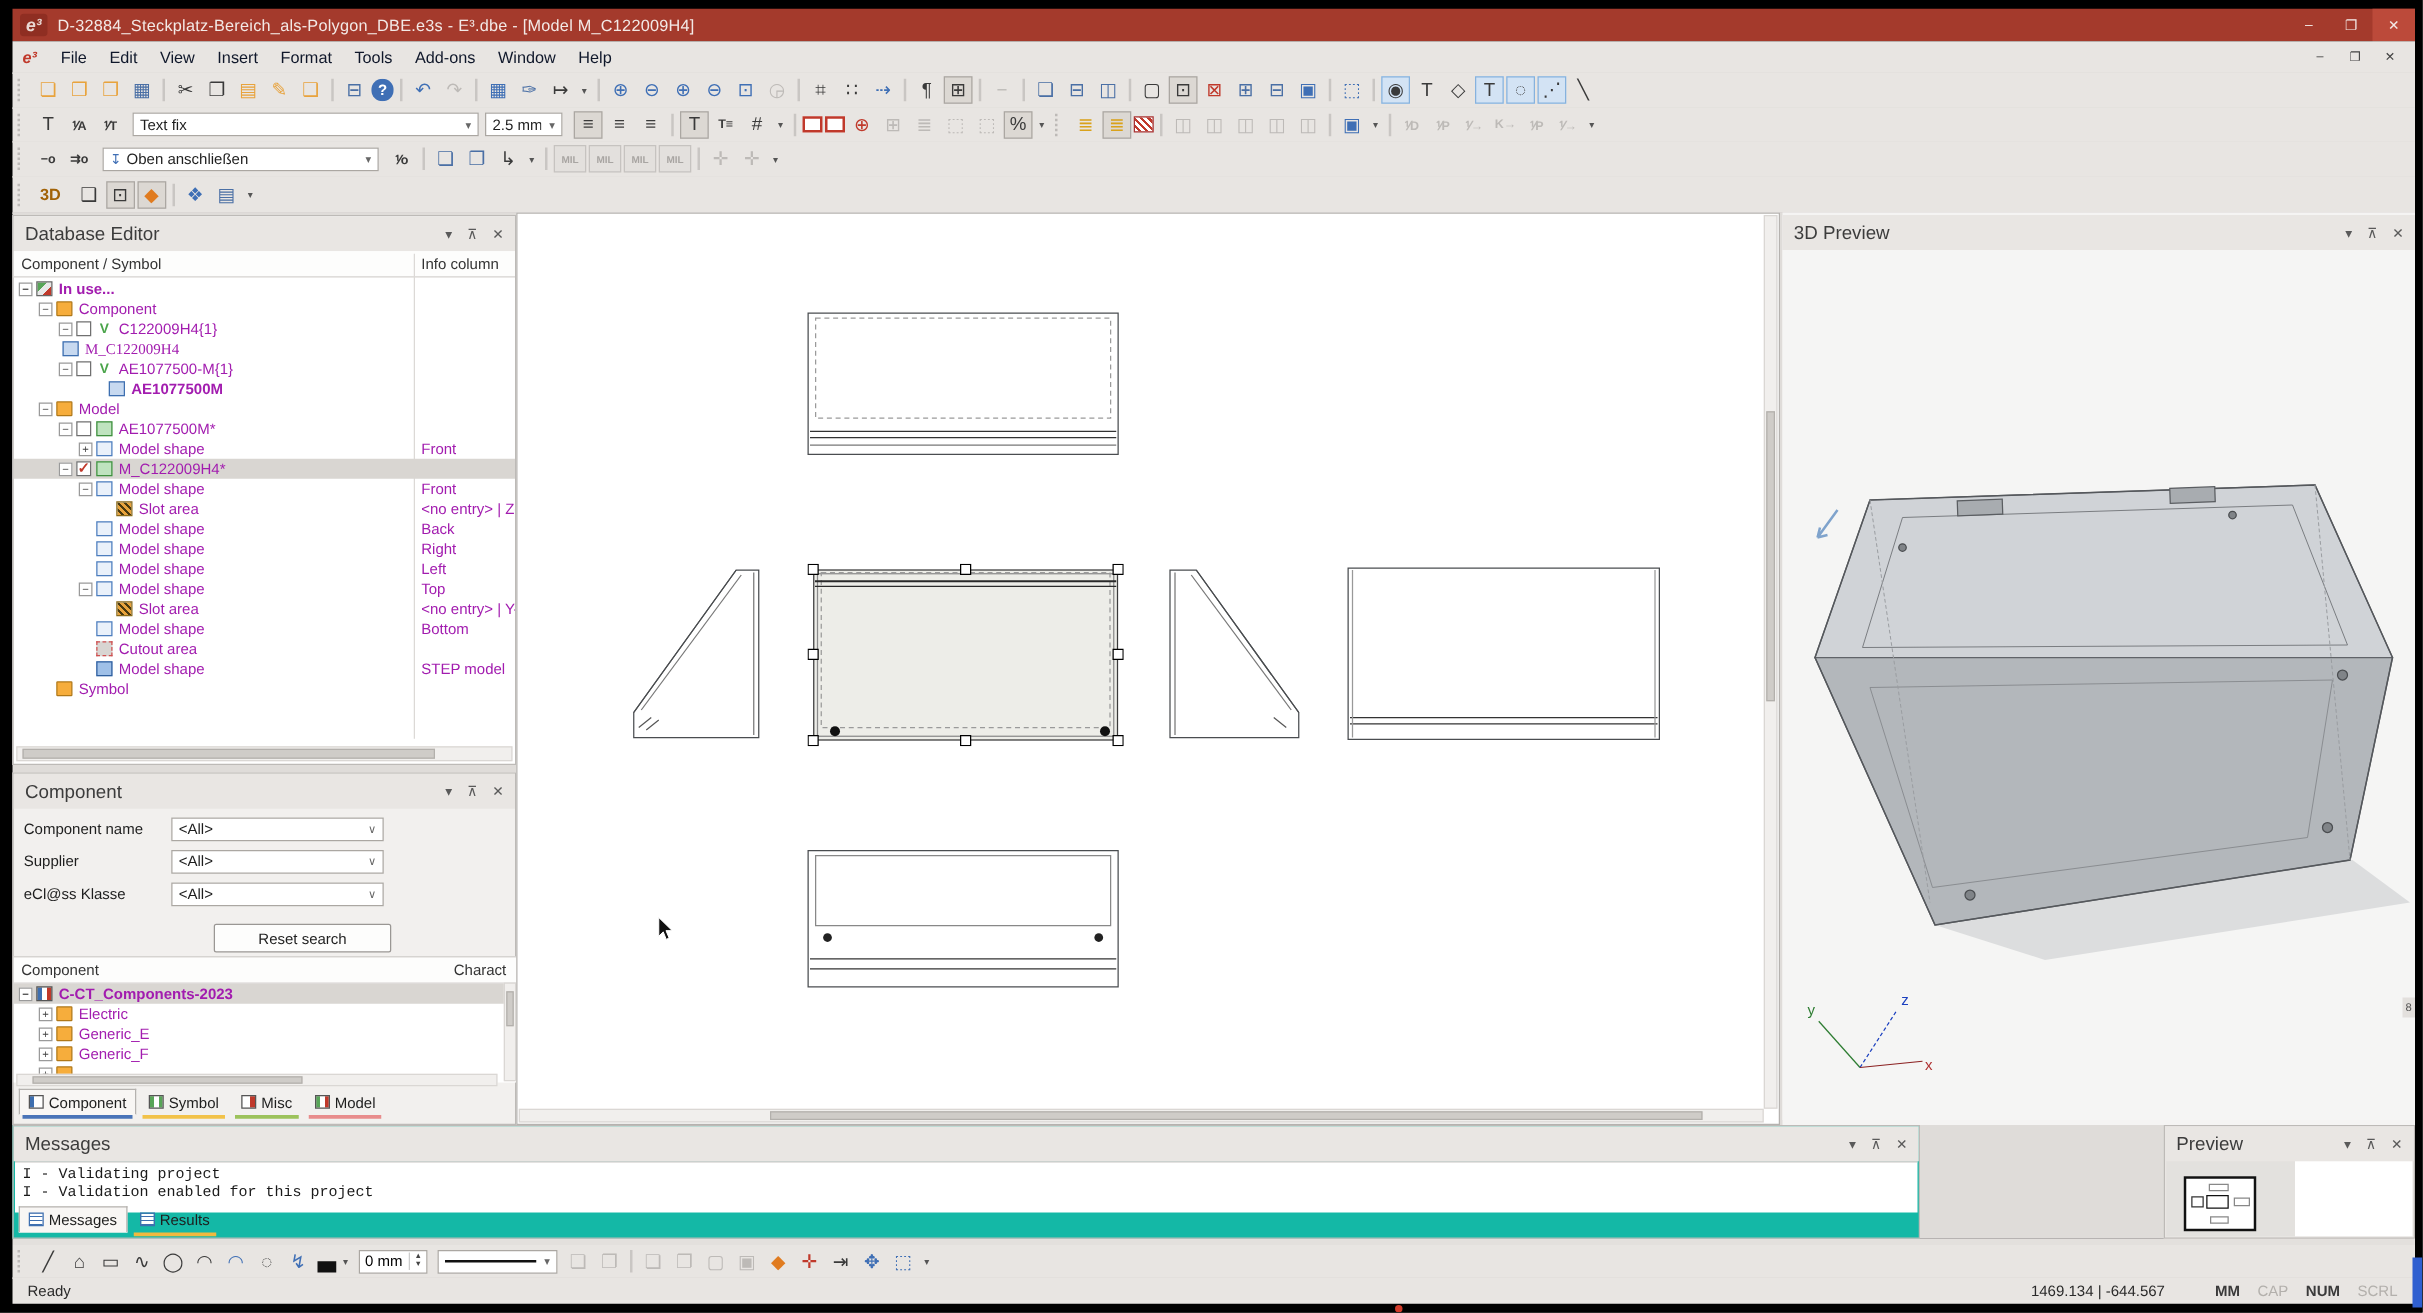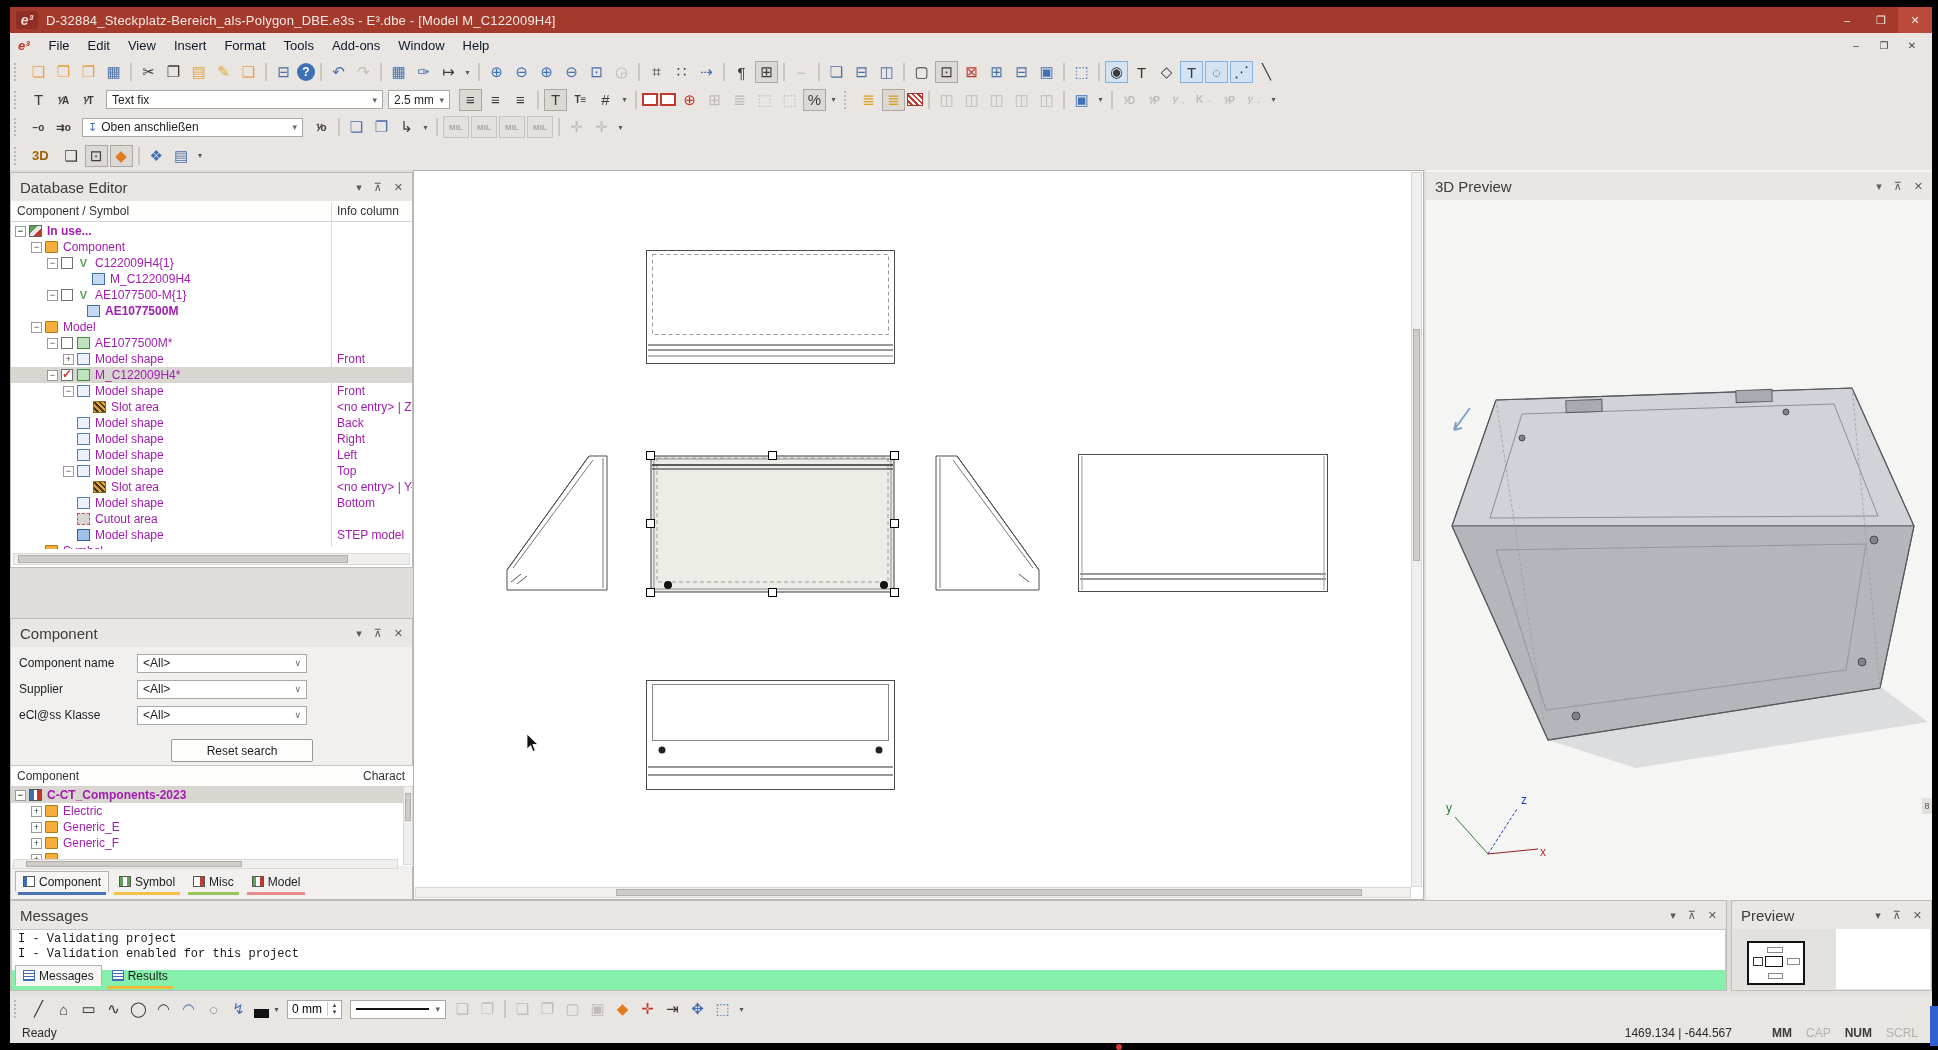--- a/index.html
+++ b/index.html
@@ -44,21 +44,21 @@
   .chev{color:#666;font-size:9px;margin-left:6px}
   .anchor-glyph{color:#3F6FB5;font-size:11px;margin-right:4px}
   #tb4 .row4label{font-size:13px;font-weight:bold;color:#a16207;margin:0 10px 0 6px}
   
   #main{position:absolute;left:10px;top:170px;width:1922px;height:730px;background:#DFDCD9}
   
   #leftdock{position:absolute;left:0;top:0;width:403px;height:730px}
   .ptitle{height:28px;display:flex;align-items:center;padding:0 9px;font-size:15px;color:#3C3C3C;background:#E9E6E3}
   .pbtns{margin-left:auto;display:flex;gap:12px;font-size:11px;color:#5A5A5A}
   .pbtn{cursor:default}
-  #dbpanel{position:absolute;left:0;top:2px;width:403px;height:396px;background:#fff;border:1px solid #BDBAB7;box-sizing:border-box}
+  #dbpanel{position:absolute;left:0;top:2px;width:403px;height:440px;background:#fff;border:1px solid #BDBAB7;box-sizing:border-box}
   .colhdr{height:20px;display:flex;align-items:center;font-size:12px;color:#333;border-bottom:1px solid #D5D2CF;position:relative;background:#FDFDFC}
   .colhdr .c1{padding-left:6px}
   .colhdr .c2{position:absolute;left:326px}
   .colsepline{position:absolute;left:320px;top:30px;bottom:20px;width:1px;background:#DCD9D6}
   .treewrap{position:absolute;left:0;top:50px;right:0;bottom:18px;overflow:hidden}
   .trow{height:16px;display:flex;align-items:center;font-size:12px;color:#a21caf;white-space:nowrap;position:relative}
   .trow.selected{background:#D9D6D2}
   .trow.bold{font-weight:bold}
   .tinfo{position:absolute;left:326px;top:0;height:16px;line-height:16px;overflow:hidden;white-space:nowrap;max-width:76px}
   .exp{width:11px;height:11px;margin-right:3px;flex:none;border:1px solid #9A9A9A;background:#fff;font-size:9px;line-height:9px;text-align:center;color:#444;visibility:hidden;box-sizing:border-box}
@@ -102,21 +102,21 @@
   
   #canvas{position:absolute;left:403px;top:0;width:1011px;height:730px;background:#fff;border:1px solid #B5B2AF;box-sizing:border-box}
   .view{position:absolute}
   
   #rightdock{position:absolute;left:1416px;top:0;width:506px;height:730px;background:#F5F4F3}
   #rightdock .ptitle{margin-top:2px}
   #viewport3d{position:absolute;left:0;top:30px;width:506px;height:696px;background:#F5F5F4}
   .edgetab{position:absolute;right:0;top:628px;width:10px;height:16px;background:#E3E0DD;font-size:9px;color:#555;text-align:center;line-height:16px}
   
   #bottomdock{position:absolute;left:10px;top:900px;width:1922px;height:91px;background:#DFDCD9}
-  #messages{position:absolute;left:0;top:0;width:1717px;height:91px;background:#86efac;border:1px solid #BDBAB7;box-sizing:border-box}
+  #messages{position:absolute;left:0;top:0;width:1526px;height:91px;background:#14b8a6;border:1px solid #BDBAB7;box-sizing:border-box}
   #msgcontent{position:absolute;left:1px;top:28px;right:1px;height:38px;background:#fff;border-top:1px solid #C9C6C3;font-family:"Liberation Mono",monospace;font-size:12px;color:#1A1A1A;padding:2px 0 0 6px;line-height:15px}
   .msgtabs{position:absolute;left:0;bottom:1px;height:24px;display:flex;align-items:flex-start;padding-left:4px;gap:2px}
   #preview{position:absolute;left:1721px;top:0;width:201px;height:91px;background:#E9E6E3;border:1px solid #BDBAB7;box-sizing:border-box}
   #prevcontent{position:absolute;left:1px;top:28px;right:1px;bottom:1px;background:#E3E1DE}
   #prevwhite{position:absolute;right:0;top:0;width:94px;height:100%;background:#fff}
   .pthumb{position:absolute;left:14px;top:12px;width:58px;height:44px;background:#fff;border:2px solid #111;box-sizing:border-box}
   .pt{position:absolute;border:1px solid #888;background:#fff;box-sizing:border-box}
   
   #gap1{position:absolute;left:10px;top:991px;width:1922px;height:5px;background:#E3E0DD}
   #drawbar{position:absolute;left:10px;top:996px;width:1922px;height:26px;background:#E8E5E2;display:flex;align-items:center;border-bottom:1px solid #D5D2CF}
@@ -434,21 +434,21 @@
             </div>
 
             <div class="trow" style="padding-left: 36px;">
               <span class="exp exp-minus"></span>
               <span class="cb cb-un"></span>
               <span class="tic ic-symgreen"></span>
               <span class="tlabel">C122009H4{1}</span>
               <span class="tinfo"></span>
             </div>
 
-            <div class="trow" style="padding-left: 67px;">
+            <div class="trow" style="padding-left: 25px; font-family: Liberation Serif, serif;">
               <span class="exp"></span>
 
               <span class="tic ic-cube-blue"></span>
               <span class="tlabel">M_C122009H4</span>
               <span class="tinfo"></span>
             </div>
 
             <div class="trow" style="padding-left: 36px;">
               <span class="exp exp-minus"></span>
               <span class="cb cb-un"></span>

